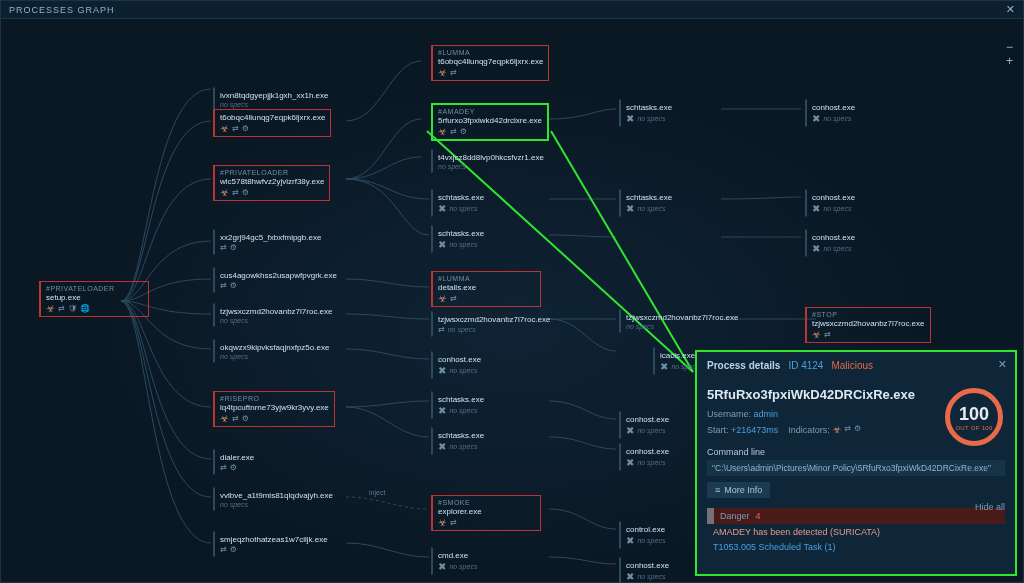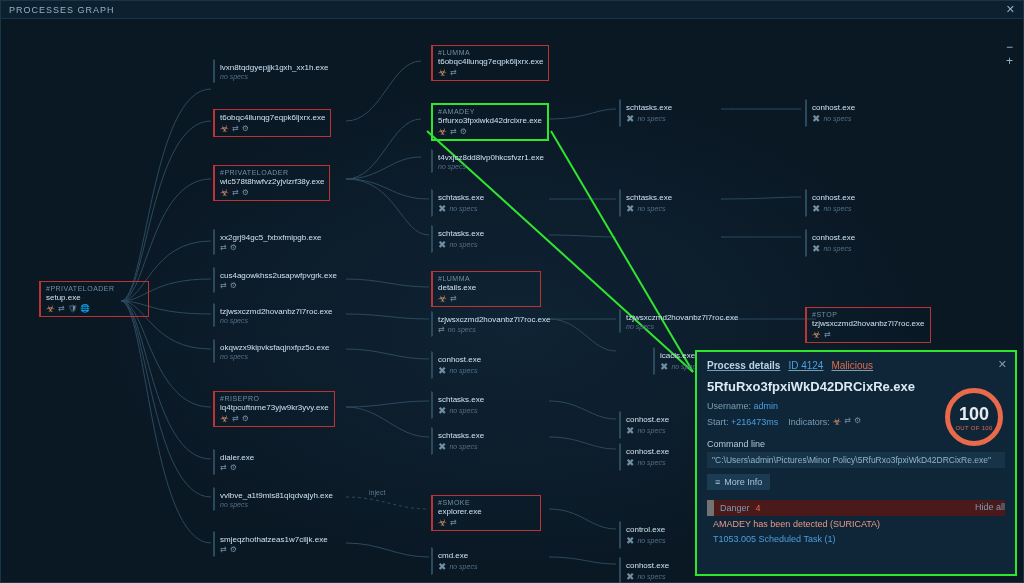--- a/index.html
+++ b/index.html
@@ -93,21 +93,21 @@
     position: absolute;
     right: 6px; bottom: 6px;
     width: 322px;
     height: 226px;
     background: #0f2638;
     border: 2px solid #2fe62f;
     padding: 8px 10px;
     font-size: 10px;
     overflow: hidden;
   }
-  .details .hdr { display:flex; align-items:center; gap:8px; margin-bottom:8px;text-decoration:underline;}
+  .details .hdr { display:flex; align-items:center; gap:8px; margin-bottom:16px;}
   .details .hdr .lbl { color:#b8d4e8; font-weight:600; }
   .details .hdr .pid { color:#4a9fe0; }
   .details .hdr .mal { color:#e06a4a; }
   .details .close-d { position:absolute; top:6px; right:8px; color:#7a9cb5; cursor:pointer; font-size:11px;}
   .details .pname { color:#dce8f2; font-size:13px; font-weight:600; margin:2px 0 6px;}
   .details .kv { font-size:9px; line-height:1.5; }
   .details .kv .v { color:#4a9fe0; }
   .details .score {
     position:absolute; right:12px; top:36px;
     width:58px; height:58px;
@@ -207,21 +207,21 @@
       <div class="name">setup.exe</div>
       <div class="meta">
         <span class="ico-bio"></span>
         <span class="ico-arrow"></span>
         <span class="ico-shield"></span>
         <span class="ico-net"></span>
       </div>
     </div>
 
     <div id="col2-holder">
-        <div class="node" style="left: 212px; top: 40px;">
+        <div class="node" style="left: 212px; top: 68px;">
           <div class="name">lvxn8tqdgyepjjk1gxh_xx1h.exe</div>
           <div class="meta">
             <span class="nospecs">no specs</span>
           </div>
         </div>
         <div class="node red" style="left: 212px; top: 90px;">
           <div class="name">t6obqc4llunqg7eqpk6ljxrx.exe</div>
           <div class="meta">
             <span class="ico-bio"></span>
             <span class="ico-arrow"></span>

